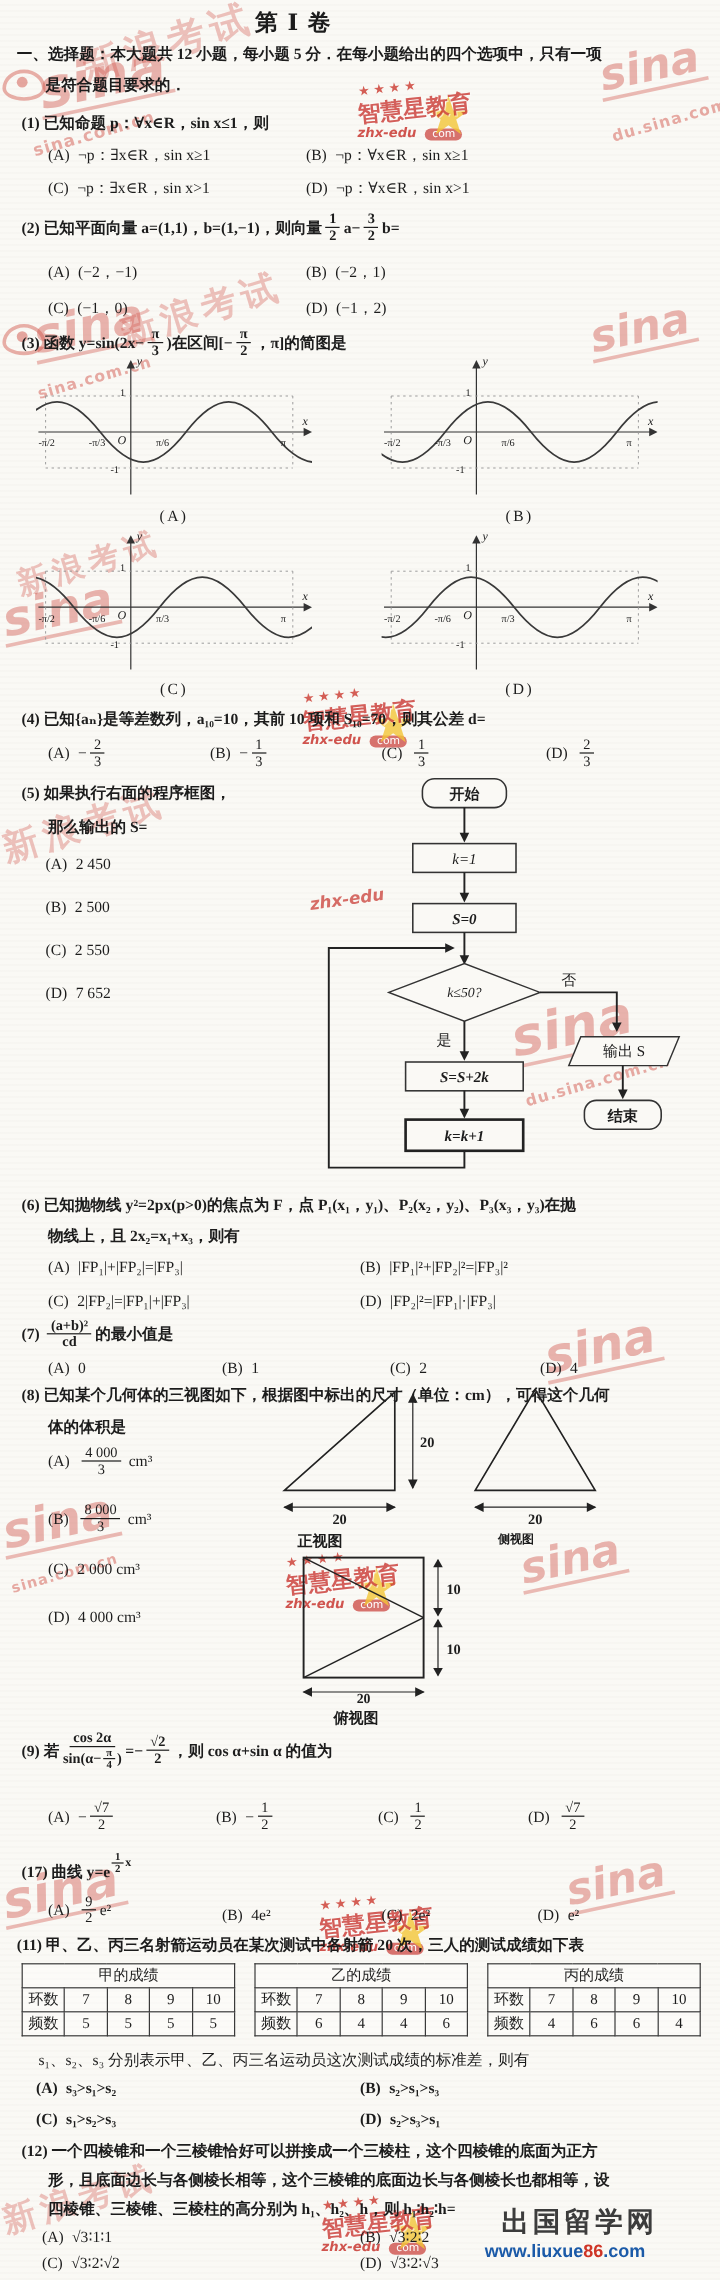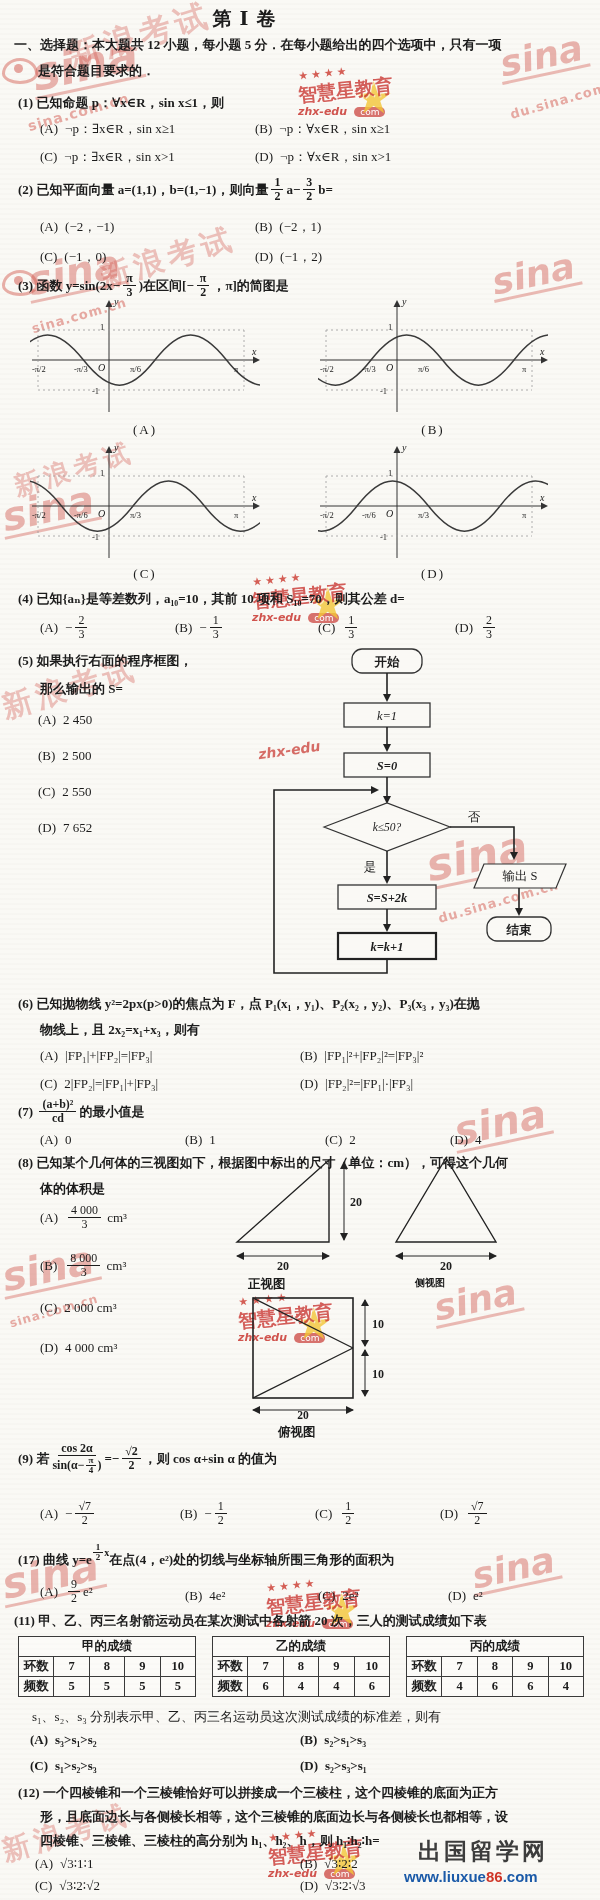--- a/index.html
+++ b/index.html
@@ -22,21 +22,21 @@
   .mathline{display:inline-flex;align-items:center}
   
   .graph{position:absolute;width:230px;height:118px;z-index:2}
   .graph svg{position:absolute;left:0;top:0}
   .gl{position:absolute;font-size:10px;font-style:italic;z-index:3}
   .gt{position:absolute;font-size:8.5px;z-index:3}
   .glabel{position:absolute;width:230px;text-align:center;font-size:13px;letter-spacing:2px;z-index:2}
   
   table.score{border-collapse:collapse;table-layout:fixed}
   table.score td{border:1px solid #3a3a3a;text-align:center;font-size:12.5px;
-        height:19px;padding:0 2px;font-weight:bold;background:rgba(255,255,255,.35)}
+        height:19px;padding:0 2px;font-weight:normal;background:rgba(255,255,255,.35)}
   
   svg text{font-family:"Liberation Serif","DejaVu Serif",serif;fill:#1d1d1d}
   
   .site{position:absolute;font-size:23px;font-weight:bold;color:#3c3c3c;letter-spacing:3px;z-index:3}
   .siteurl{position:absolute;font-size:15px;font-weight:bold;z-index:3;
         font-family:"Liberation Sans","DejaVu Sans",sans-serif}
   .u-b{color:#1b5aa8}.u-r{color:#cf3527}
   
   .wm{position:absolute;z-index:1;pointer-events:none;white-space:nowrap;
       font-family:"DejaVu Sans","Liberation Sans",sans-serif;font-weight:bold}
@@ -473,21 +473,20 @@
 <div class="q bold mathline" style="left:18px;top:1550px">
   <span>(17)</span>&nbsp;
   <span>曲线 y=e</span>
   <span class="expsup">
       <span class="frac tiny">
         <span class="fn">1</span>
         <span>2</span>
       </span>
       <span>x</span>
     </span>
-  <span>在点(4，e²)处的切线与坐标轴所围三角形的面积为</span>
 </div>
 <div class="q mathline" style="left:40px;top:1578px">
     <span class="ol">(A)</span>
     <span class="frac">
       <span class="fn">9</span>
       <span>2</span>
     </span>
     <span>e²</span>
   </div>
 <div class="q" style="left:185px;top:1588px"><span class="ol">(B)</span><span>4e²</span></div>

